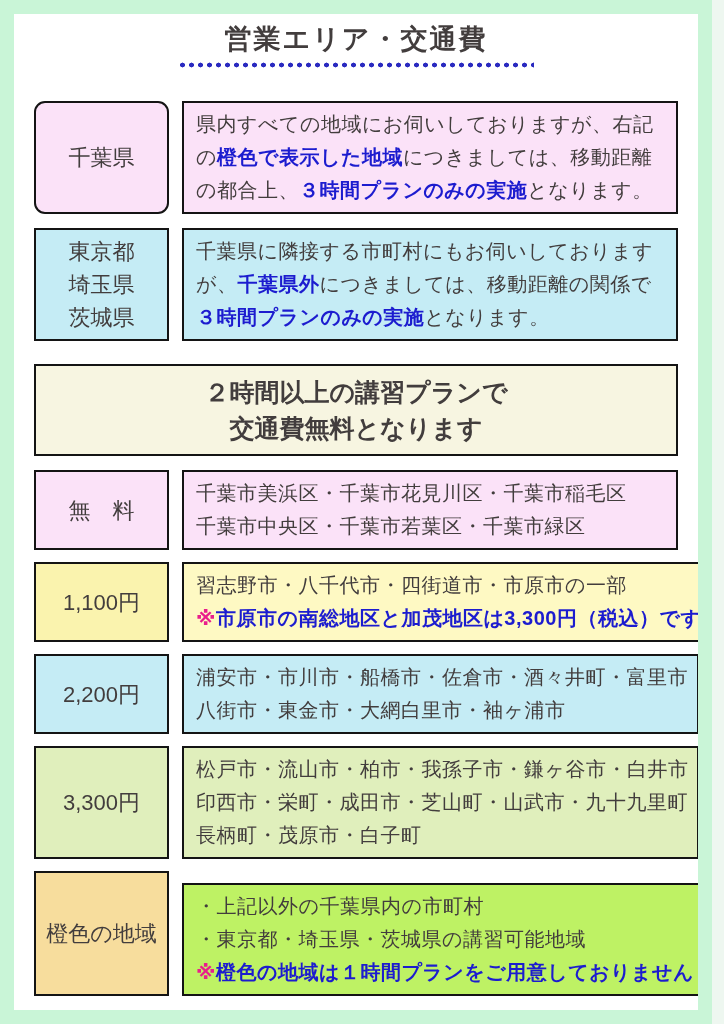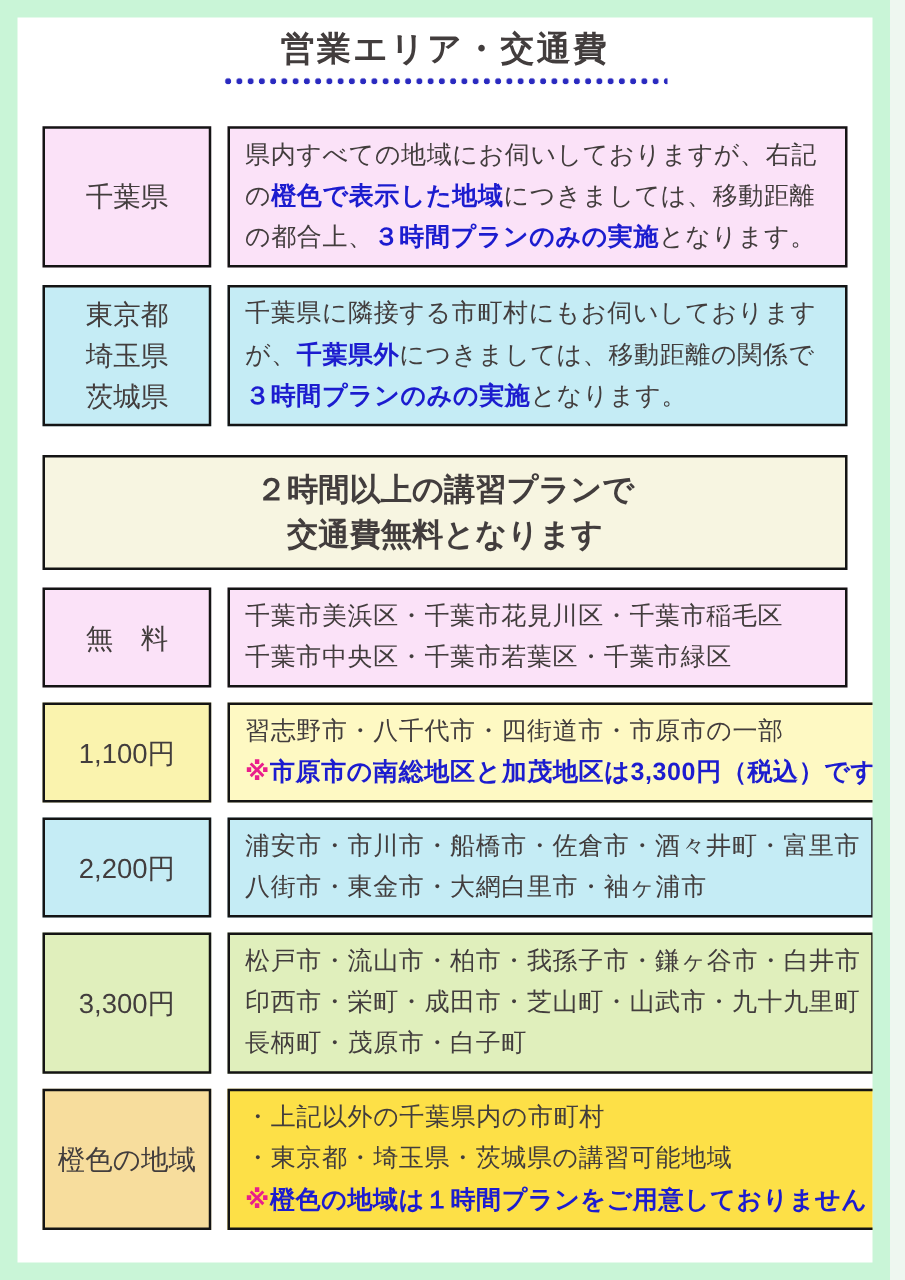--- a/index.html
+++ b/index.html
@@ -95,21 +95,21 @@
   .line { white-space: nowrap; }
 </style>
 </head>
 <body>
 
 <div class="page">
   <h1 class="page-title">営業エリア・交通費</h1>
   <div class="title-underline"></div>
   <div class="rows" id="rows">
       <div class="row">
-        <div class="label-box" style="background: rgb(251, 226, 248);">
+        <div class="label-box" style="background: rgb(251, 226, 248); border-radius: 11px;">
           <div>千葉県</div>
         </div>
         <div class="content-box" style="background: rgb(251, 226, 248);">
           <div class="line"><span>県内すべての地域にお伺いしておりますが、右記</span></div>
           <div class="line"><span>の</span><span class="em">橙色で表示した地域</span><span>につきましては、移動距離</span></div>
           <div class="line"><span>の都合上、</span><span class="em">３時間プランのみの実施</span><span>となります。</span></div>
         </div>
       </div>
       <div class="row">
         <div class="label-box" style="background: rgb(197, 236, 245);">
@@ -163,20 +163,20 @@
         <div class="content-box" style="background: rgb(224, 239, 188);">
           <div class="line"><span>松戸市・流山市・柏市・我孫子市・鎌ヶ谷市・白井市</span></div>
           <div class="line"><span>印西市・栄町・成田市・芝山町・山武市・九十九里町</span></div>
           <div class="line"><span>長柄町・茂原市・白子町</span></div>
         </div>
       </div>
       <div class="row">
         <div class="label-box" style="background: rgb(247, 221, 157);">
           <div>橙色の地域</div>
         </div>
-        <div class="content-box" style="background: #fde047;">
+        <div class="content-box" style="background: #bef264; margin-top: 12px;">
           <div class="line"><span>・上記以外の千葉県内の市町村</span></div>
           <div class="line"><span>・東京都・埼玉県・茨城県の講習可能地域</span></div>
           <div class="line"><span class="mark">※</span><span class="em">橙色の地域は１時間プランをご用意しておりません</span></div>
         </div>
       </div>
     </div>
 </div>
 
 </body></html>

